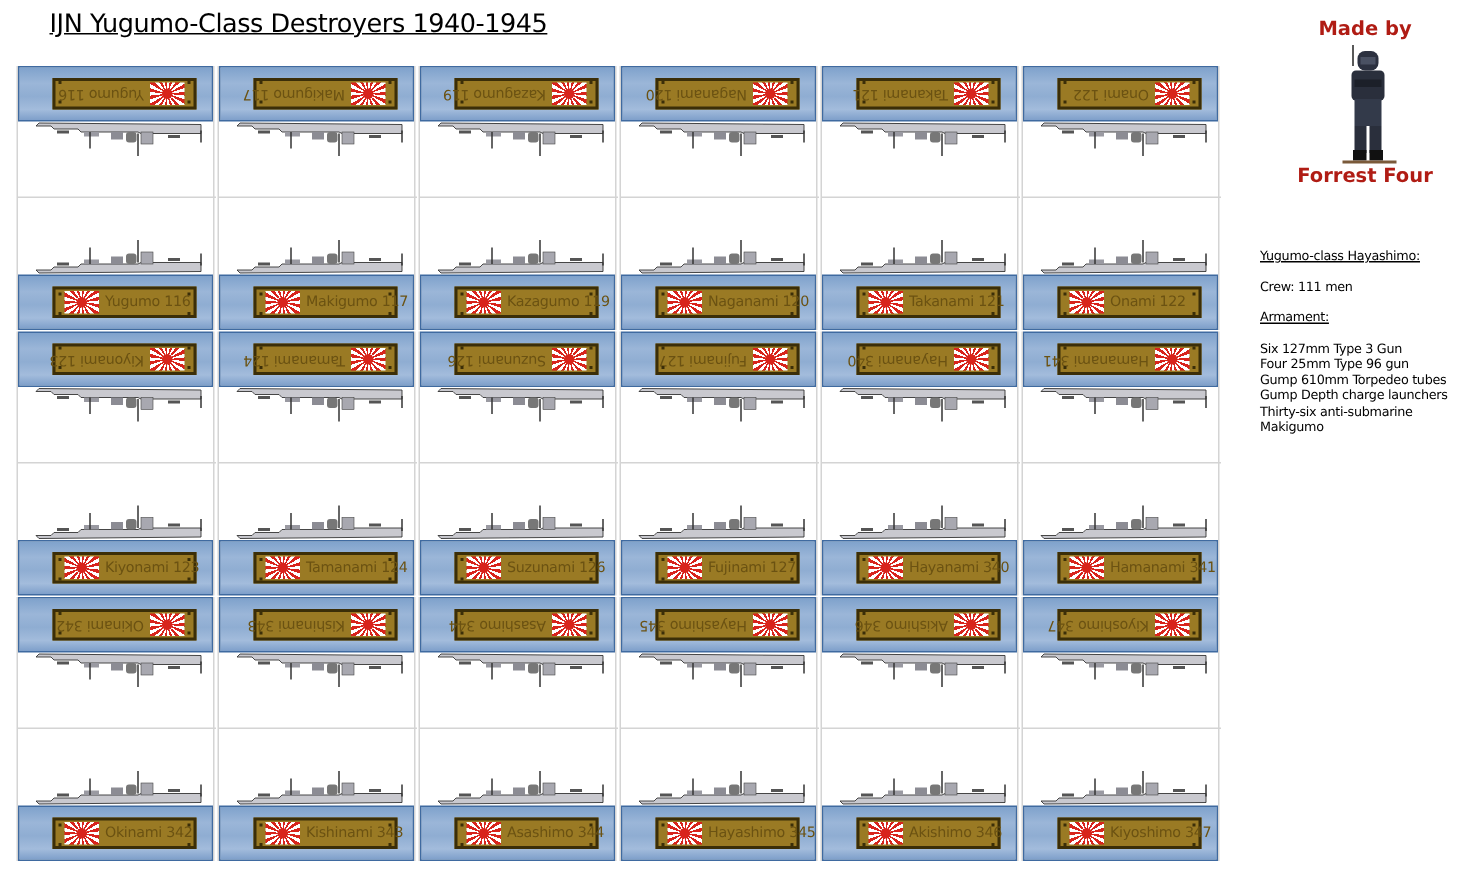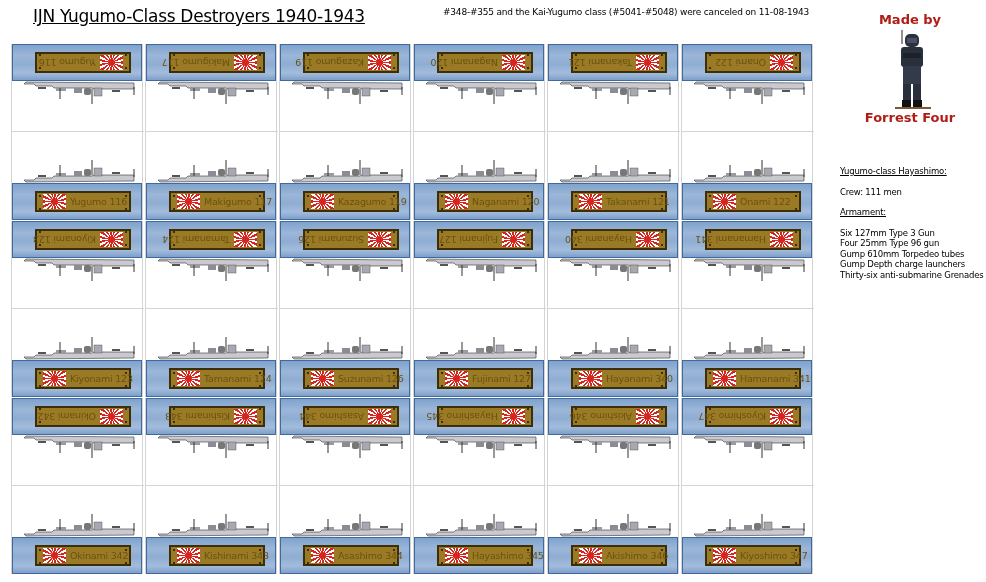--- a/index.html
+++ b/index.html
@@ -30,23 +30,22 @@
   .plate .lbl{font-size:9.5px;color:#6b5212;margin-left:4px;white-space:nowrap;font-family:"DejaVu Sans",sans-serif;letter-spacing:-0.2px;}
   .plate .rivet{position:absolute;width:2px;height:2px;background:#3b2e08;}
   .half.top .plate{transform:rotate(180deg);}
   .ship{position:absolute;left:10px;width:114px;height:24px;}
   .half.bot .ship{bottom:37px;}
   .half.top .ship{top:37px;transform:scaleY(-1);}
 </style>
 </head>
 <body>
 
-<div class="title">IJN Yugumo-Class Destroyers 1940-1943</div>
+<div class="title">IJN Yugumo-Class Destroyers 1940-1945</div>
 <div class="notes">
-  <div class="l2">#348-#355 and the Kai-Yugumo class (#5041-#5048) were canceled on 11-08-1943</div>
 </div>
 
 <div class="credit">
   <span class="by">Made by</span>
   <span class="name">Forrest Four</span>
 </div>
 <svg class="soldier" viewBox="0 0 40 82">
   <line x1="9" y1="2" x2="9" y2="16" stroke="#222" stroke-width="1"></line>
   <rect x="12" y="6" width="14" height="13" rx="5" fill="#2c3140"></rect>
   <rect x="14" y="10" width="10" height="5" fill="#4a5163"></rect>
@@ -62,21 +61,21 @@
 
 <div class="specs">
   <p class="u">Yugumo-class Hayashimo:</p>
   <p>Crew: 111 men</p>
   <p class="u">Armament:</p>
   <div>
     <div>Six 127mm Type 3 Gun</div>
     <div>Four 25mm Type 96 gun</div>
     <div>Gump 610mm Torpedeo tubes</div>
     <div>Gump Depth charge launchers</div>
-    <div>Thirty-six anti-submarine Grenades</div>
+    <div>Thirty-six anti-submarine Makigumo</div>
   </div>
 </div>
 
 <div class="grid" id="grid">
     <div class="pair" style="top: 0px;">
       <div class="cell" style="left: 0px;">
         <div class="half top">
           <div class="water">
             <div class="plate">
               <span class="flag"></span>

